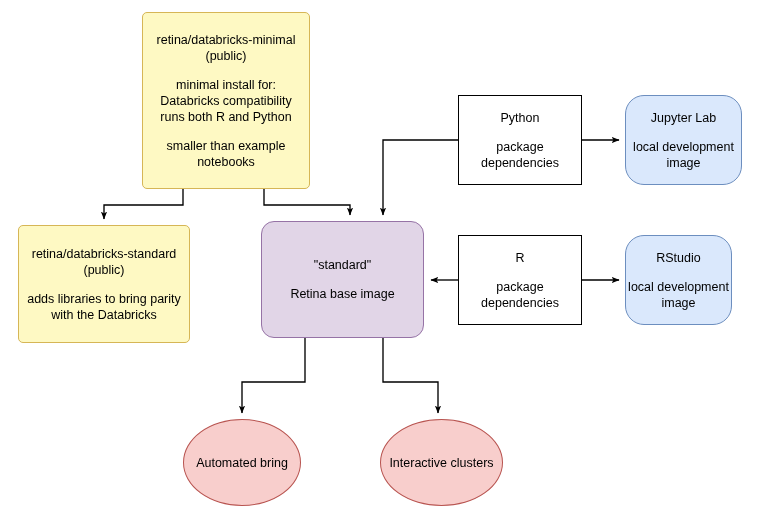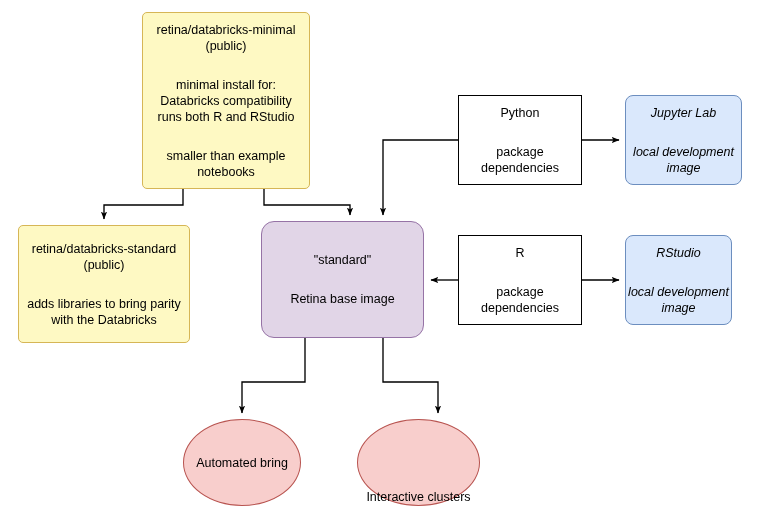--- a/index.html
+++ b/index.html
@@ -41,39 +41,38 @@
     z-index: 2;
   }
   .node .line {
     display: block;
     white-space: nowrap;
   }
   .node .para {
     display: block;
   }
   .node .para + .para {
-    margin-top: 23px;
+    margin-top: 13px;
   }
 
   
   .box-yellow {
     background: #fef9c3;
     border: 1.3px solid #d6b656;
     border-radius: 5px;
   }
   .box-purple {
     background: #e1d5e7;
     border: 1.3px solid #9673a6;
     border-radius: 13px;
   }
   .box-blue {
     background: #dae8fc;
     border: 1.3px solid #6c8ebf;
-    border-radius: 8px;
-    font-style: italic;
+    border-radius: 19px;
   }
   .box-white {
     background: #ffffff;
     border: 1.3px solid #000000;
     border-radius: 0;
   }
   .ellipse-pink {
     background: #f8cecc;
     border: 1.3px solid #b85450;
     border-radius: 50%;
@@ -81,21 +80,21 @@
 
   
   #node-minimal        { left: 142px; top: 12px;  width: 168px; height: 177px; }
   #node-standard-img   { left: 18px;  top: 225px; width: 172px; height: 118px; text-align: center; }
   #node-base           { left: 261px; top: 221px; width: 163px; height: 117px; }
   #node-python         { left: 458px; top: 95px;  width: 124px; height: 90px;  }
   #node-jupyter        { left: 625px; top: 95px;  width: 117px; height: 90px;  }
   #node-r              { left: 458px; top: 235px; width: 124px; height: 90px;  }
   #node-rstudio        { left: 625px; top: 235px; width: 107px; height: 90px;  }
   #node-automated-jobs { left: 183px; top: 419px; width: 118px; height: 87px;  }
-  #node-interactive    { left: 357px; top: 419px; width: 123px; height: 87px; justify-content: flex-end;  }
+  #node-interactive    { left: 380px; top: 419px; width: 123px; height: 87px;  }
 </style>
 </head>
 <body>
 
 <div id="canvas">
 
   <svg id="edges" viewBox="0 0 761 521" width="761" height="521" xmlns="http://www.w3.org/2000/svg">
     <defs>
       <marker id="arrow" markerWidth="9" markerHeight="9" refX="7.4" refY="3.1" orient="auto" markerUnits="userSpaceOnUse">
         <path d="M0,0 L8,3.1 L0,6.2 L1.9,3.1 z" fill="#000000"></path>
@@ -122,21 +121,21 @@
   </svg>
 
   <div id="node-minimal" class="node box-yellow">
     <span class="para">
       <span class="line">retina/databricks-minimal</span>
       <span class="line">(public)</span>
     </span>
     <span class="para">
       <span class="line">minimal install for:</span>
       <span class="line">Databricks compatibility</span>
-      <span class="line">runs both R and RStudio</span>
+      <span class="line">runs both R and Python</span>
     </span>
     <span class="para">
       <span class="line">smaller than example</span>
       <span class="line">notebooks</span>
     </span>
   </div>
 
   <div id="node-standard-img" class="node box-yellow">
     <span class="para">
       <span class="line">retina/databricks-standard</span>

